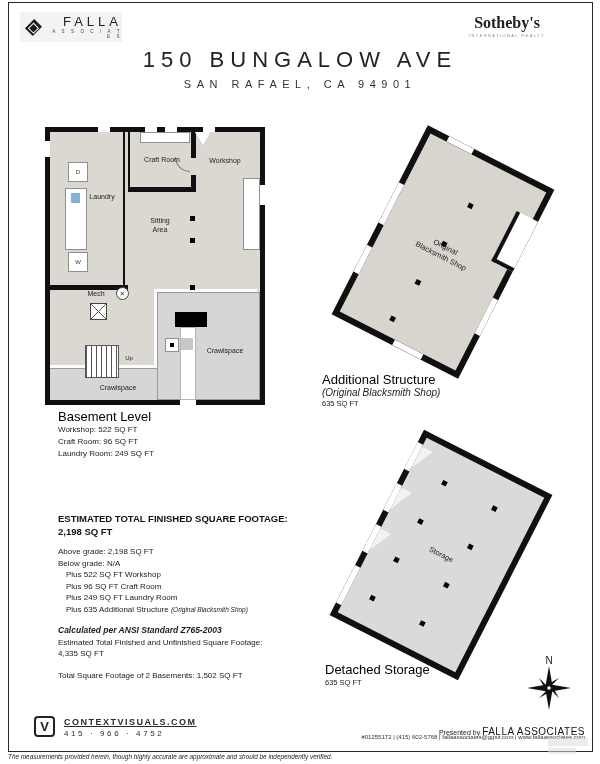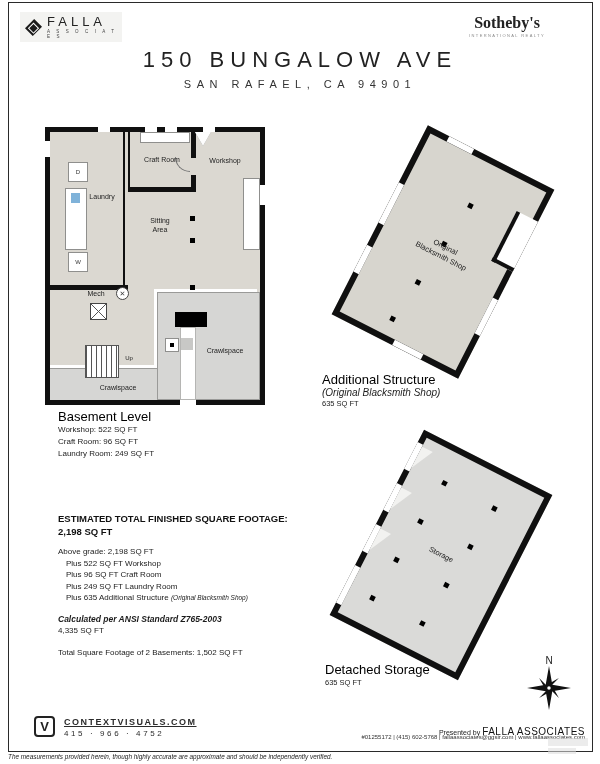--- a/index.html
+++ b/index.html
@@ -3,21 +3,21 @@
 <meta charset="utf-8">
 <style>
   html,body{margin:0;padding:0;background:#fff;}
   body{width:600px;height:764px;position:relative;font-family:"Liberation Sans",sans-serif;color:#1a1a1a;overflow:hidden;}
   .abs{position:absolute;}
   .frame{left:8px;top:2px;width:583px;height:748px;border:1px solid #2a2a2a;}
   
   .falla-logo{left:20px;top:12px;width:102px;height:30px;background:#f3f3f1;display:flex;align-items:center;}
   .diamond-outer{width:13px;height:13px;background:#1a1a1a;transform:rotate(45deg);margin-left:8px;display:flex;align-items:center;justify-content:center;}
   .diamond-inner{width:6px;height:6px;border:1.5px solid #fff;background:#1a1a1a;}
-  .falla-text{margin-left:8px;line-height:1;}
+  .falla-text{margin-left:8px;line-height:1;text-align:right;}
   .falla-name{font-size:13px;letter-spacing:4px;color:#222;}
   .falla-sub{font-size:4.5px;letter-spacing:2.6px;color:#444;margin-top:2px;}
   .sothebys{top:15px;right:55px;text-align:center;line-height:1;}
   .sothebys-name{font-family:"Liberation Serif",serif;font-size:16px;font-weight:bold;color:#222;}
   .sothebys-sub{font-size:4px;letter-spacing:1.4px;color:#8a8a8a;margin-top:3px;}
   .title{left:0;top:47px;width:600px;text-align:center;font-size:22px;letter-spacing:6px;color:#222;}
   .subtitle{left:0;top:78px;width:600px;text-align:center;font-size:11px;letter-spacing:5.5px;color:#333;}
   
   .bplan{left:45px;top:127px;width:220px;height:278px;background:#dbd8d1;}
   .wall{background:#101010;}
@@ -154,26 +154,28 @@
   <div class="cap-title">Basement Level</div>
   <div class="cap-line">Workshop: 522 SQ FT</div>
   <div class="cap-line">Craft Room: 96 SQ FT</div>
   <div class="cap-line">Laundry Room: 249 SQ FT</div>
 </div>
 
 <div class="abs summary">
   <div class="sum-head">ESTIMATED TOTAL FINISHED SQUARE FOOTAGE:</div>
   <div class="sum-head" style="margin-bottom:8px;">2,198 SQ FT</div>
   <div class="sum-line">Above grade: 2,198 SQ FT</div>
+  <div class="sum-line">Below grade: N/A</div>
   <div class="sum-line indent">Plus 522 SQ FT Workshop</div>
   <div class="sum-line indent">Plus 96 SQ FT Craft Room</div>
   <div class="sum-line indent">Plus 249 SQ FT Laundry Room</div>
   <div class="sum-line indent"><span>Plus 635 Additional Structure </span><span class="sum-note">(Original Blacksmith Shop)</span></div>
   <div class="sum-gap"></div>
   <div class="sum-line sum-italic">Calculated per ANSI Standard Z765-2003</div>
+  <div class="sum-line">Estimated Total Finished and Unfinished Square Footage:</div>
   <div class="sum-line">4,335 SQ FT</div>
   <div class="sum-gap"></div>
   <div class="sum-line">Total Square Footage of 2 Basements: 1,502 SQ FT</div>
 </div>
 
 <div class="abs rot blacksmith">
   <div class="abs gap" style="left:-6px;top:58px;width:6px;height:45px;"></div>
   <div class="abs gap" style="left:-6px;top:128px;width:6px;height:30px;"></div>
   <div class="abs gap" style="right:-6px;top:118px;width:6px;height:40px;"></div>
   <div class="abs gap" style="left:18px;top:-6px;width:28px;height:6px;"></div>

